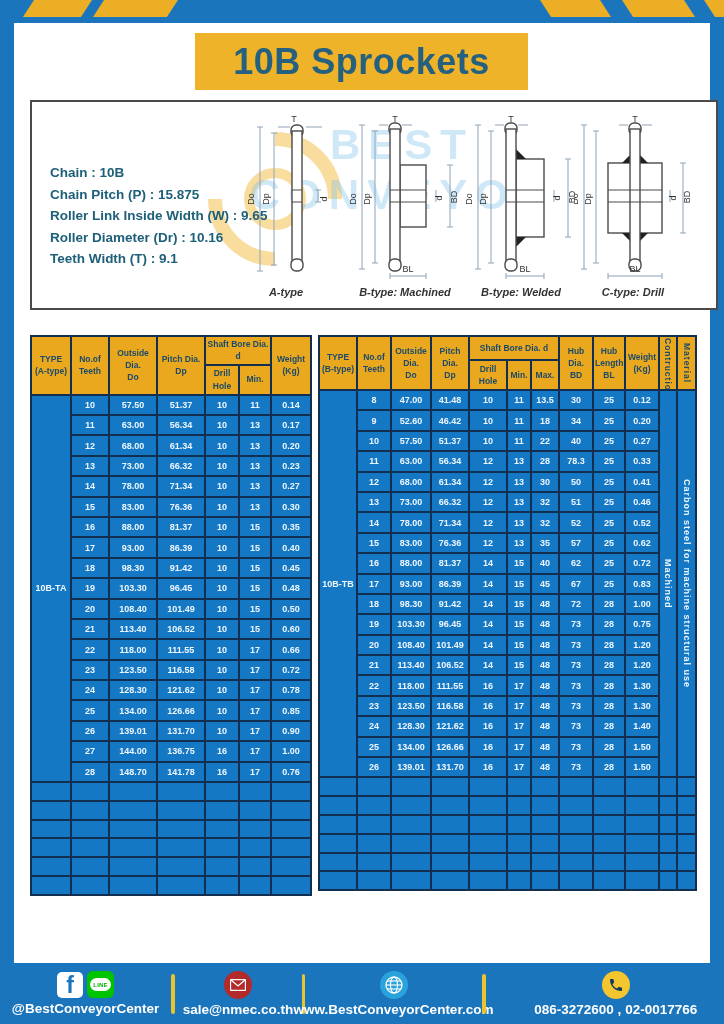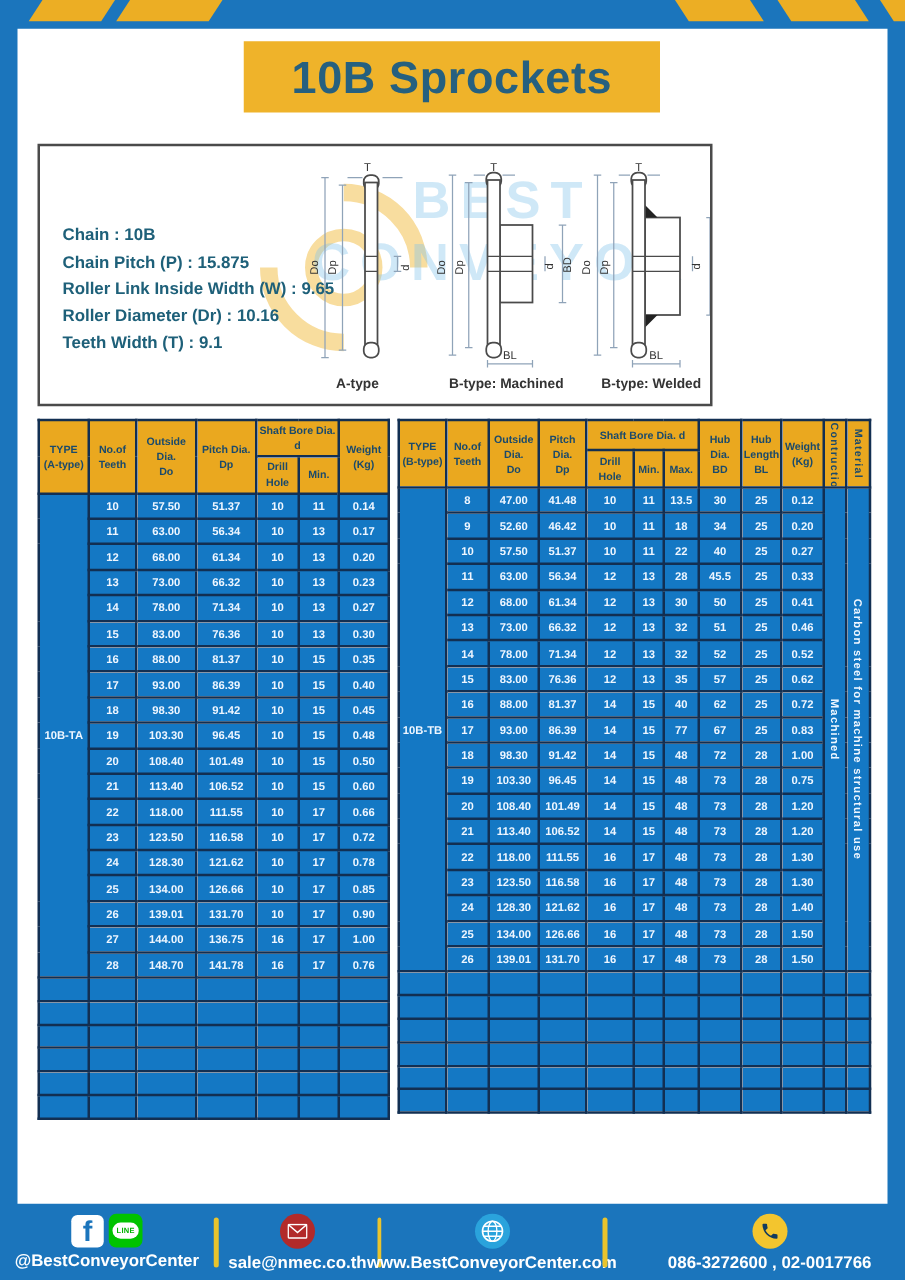--- a/index.html
+++ b/index.html
@@ -22,35 +22,35 @@
   
   .title-banner {
     position:absolute; left:195px; top:33px; width:333px; height:57px;
     background:#efb32a; color:#26607f;
     display:flex; align-items:center; justify-content:center;
     font-size:36px; font-weight:800; letter-spacing:0.5px;
   }
 
   
   .spec-box {
-    position:absolute; left:30px; top:100px; width:540px; height:210px;
-    background:#fff; border:2px solid #4a4a4a; overflow:hidden;margin-top:15px;
+    position:absolute; left:30px; top:100px; width:688px; height:210px;
+    background:#fff; border:2px solid #4a4a4a; overflow:hidden;
   }
   .watermark {
     position:absolute; left:150px; top:18px; width:440px; z-index:0;
     text-align:center; font-weight:700; font-size:42px; line-height:50px;
     letter-spacing:8px; color:rgba(130,195,235,0.38);
   }
   .wm-swirl { position:absolute; left:168px; top:22px; z-index:0; opacity:0.45; }
   .spec-text { position:absolute; left:18px; top:60px; z-index:2; }
   .spec-text div { font-size:13.5px; font-weight:700; color:#1e6079; line-height:21.5px; white-space:pre; }
   .diagram { position:absolute; top:10px; height:196px; z-index:1; display:flex; flex-direction:column; align-items:center; }
   .fig1{left:198px;width:112px;} .fig2{left:314px;width:118px;} .fig3{left:430px;width:118px;} .fig4{left:542px;width:118px;}
   .diagram svg { width:100%; height:172px; }
-  .diagram figcaption { font-size:11px; font-weight:600; color:#333; margin-top:2px; }
+  .diagram figcaption { font-size:11px; font-weight:600; color:#333; margin-top:2px;font-style:italic; }
   .solid { stroke:#4a4a4a; stroke-width:1.4; fill:#fff; }
   .weld { fill:#222; stroke:none; }
   .dim { stroke:#8fa3b8; stroke-width:1; }
   .bore { stroke:#4a4a4a; stroke-width:1; }
   .dtext { font-size:9px; fill:#333; font-family:"Liberation Sans", sans-serif; }
 
   
   table.data-table { position:absolute; border-collapse:collapse; table-layout:fixed; }
   #table-a { left:30px; top:335px; width:280px; }
   #table-b { left:318px; top:335px; width:377px; }
@@ -569,21 +569,21 @@
         <td>25</td>
         <td>0.27</td>
       </tr>
       <tr>
         <td>11</td>
         <td>63.00</td>
         <td>56.34</td>
         <td>12</td>
         <td>13</td>
         <td>28</td>
-        <td>45.5</td>
+        <td>78.3</td>
         <td>25</td>
         <td>0.33</td>
       </tr>
       <tr>
         <td>12</td>
         <td>68.00</td>
         <td>61.34</td>
         <td>12</td>
         <td>13</td>
         <td>30</td>
@@ -634,21 +634,21 @@
         <td>62</td>
         <td>25</td>
         <td>0.72</td>
       </tr>
       <tr>
         <td>17</td>
         <td>93.00</td>
         <td>86.39</td>
         <td>14</td>
         <td>15</td>
-        <td>77</td>
+        <td>45</td>
         <td>67</td>
         <td>25</td>
         <td>0.83</td>
       </tr>
       <tr>
         <td>18</td>
         <td>98.30</td>
         <td>91.42</td>
         <td>14</td>
         <td>15</td>

